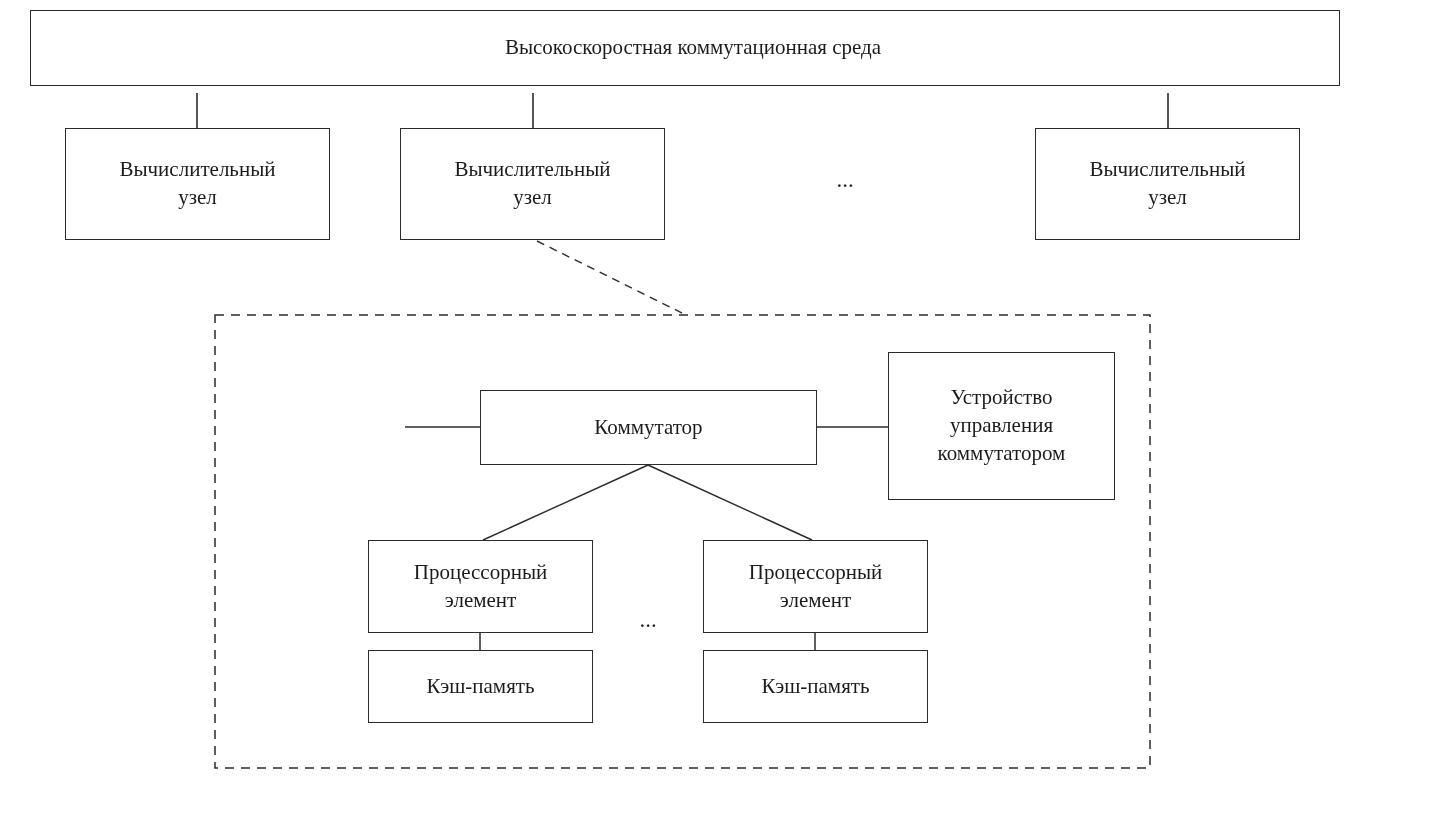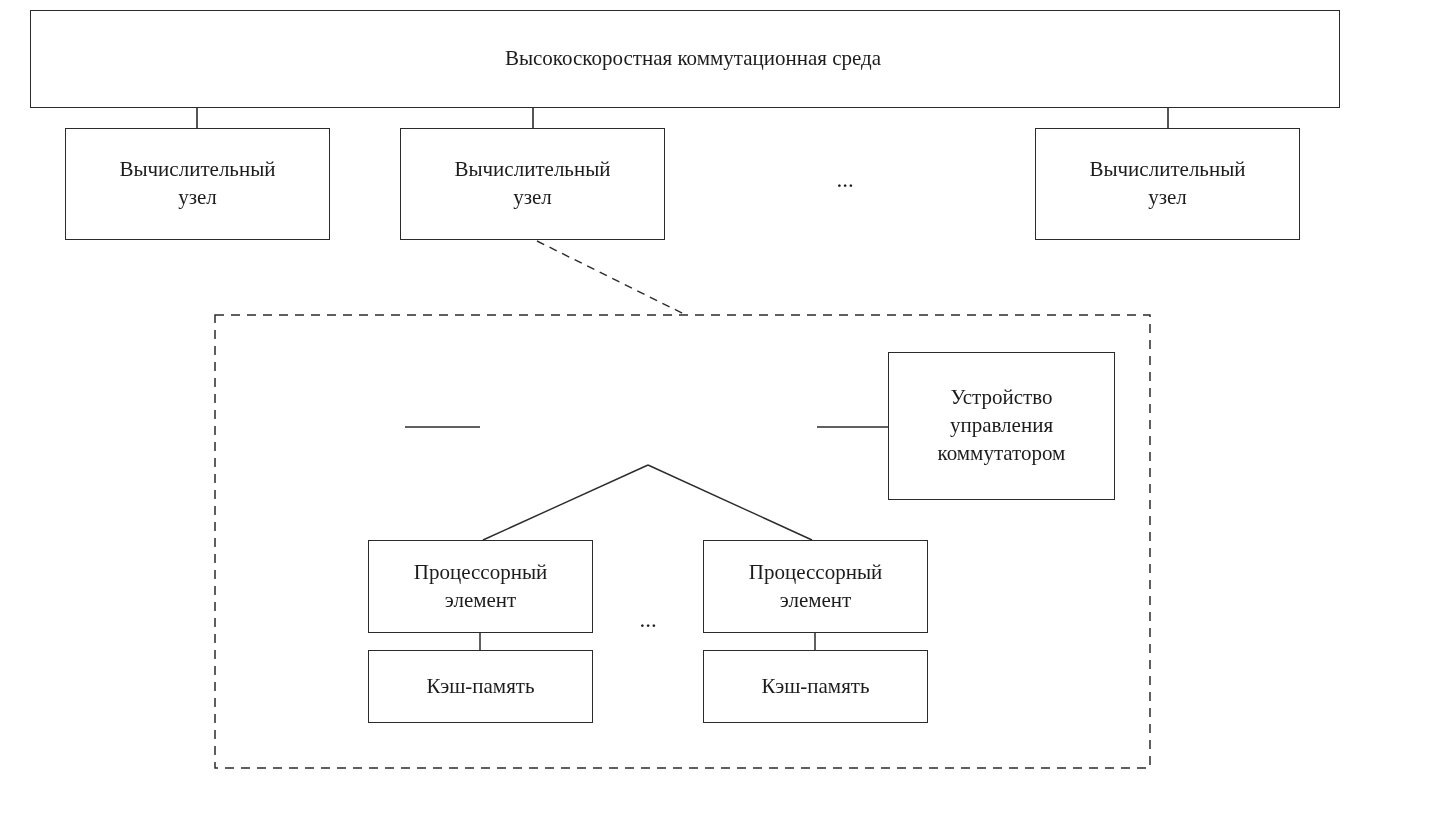--- a/index.html
+++ b/index.html
@@ -29,21 +29,21 @@
     box-sizing: border-box;
     border: 1.5px solid #2b2b2b;
     background: #ffffff;
     display: flex;
     align-items: center;
     justify-content: center;
     text-align: center;
     font-size: 21px;
     line-height: 1.32;
   }
-  .bus        { left: 30px;   top: 10px;  width: 1310px; height: 98px; padding-left: 16px;  }
+  .bus        { left: 30px;   top: 10px;  width: 1310px; height: 76px; padding-left: 16px;  }
   .node-1     { left: 65px;   top: 128px; width: 265px;  height: 112px; padding: 0 40px; }
   .node-2     { left: 400px;  top: 128px; width: 265px;  height: 112px; padding: 0 40px; }
   .node-3     { left: 1035px; top: 128px; width: 265px;  height: 112px; padding: 0 40px; }
   .memory     { left: 257px;  top: 390px; width: 148px;  height: 75px;  }
   .switch     { left: 480px;  top: 390px; width: 337px;  height: 75px;  }
   .controller { left: 888px;  top: 352px; width: 227px;  height: 148px; padding: 0 36px; }
   .pe-1       { left: 368px;  top: 540px; width: 225px;  height: 93px;  padding: 0 20px; }
   .pe-2       { left: 703px;  top: 540px; width: 225px;  height: 93px;  padding: 0 20px; }
   .cache-1    { left: 368px;  top: 650px; width: 225px;  height: 73px;  }
   .cache-2    { left: 703px;  top: 650px; width: 225px;  height: 73px;  }
@@ -92,20 +92,23 @@
     <span>Вычислительный узел</span>
   </div>
   <div class="box node-2">
     <span>Вычислительный узел</span>
   </div>
   <div class="ellipsis ellipsis-nodes">...</div>
   <div class="box node-3">
     <span>Вычислительный узел</span>
   </div>
 
+  <div class="box switch">
+    <span>Коммутатор</span>
+  </div>
   <div class="box controller">
     <span>Устройство управления коммутатором</span>
   </div>
 
   <div class="box pe-1">
     <span>Процессорный элемент</span>
   </div>
   <div class="ellipsis ellipsis-pes">...</div>
   <div class="box pe-2">
     <span>Процессорный элемент</span>

